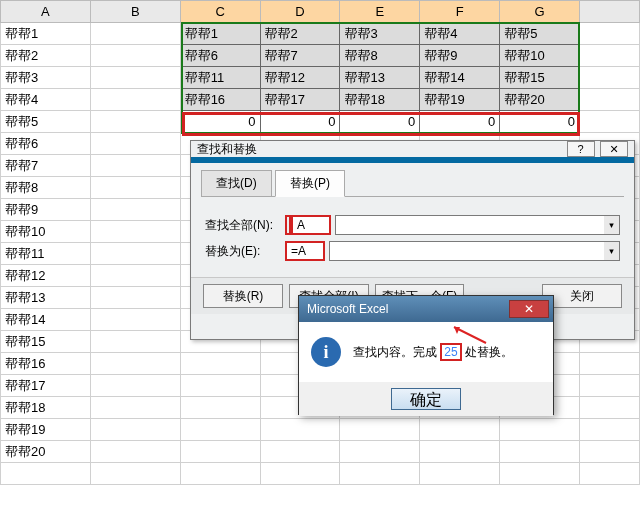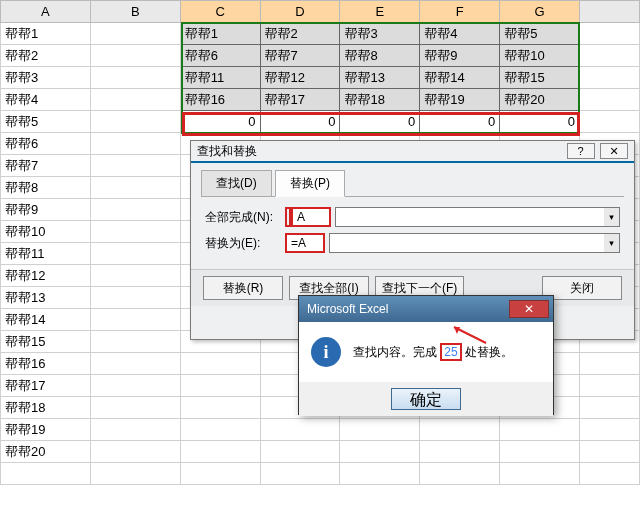--- a/index.html
+++ b/index.html
@@ -66,29 +66,29 @@
     border: 1px solid #7a7a7a;
     box-shadow: 2px 2px 4px rgba(0,0,0,.25);
     font-family: "Microsoft YaHei","微软雅黑",Arial,sans-serif;
     font-size: 12px;
   }
   .dlg-fr .titlebar {
     height: 22px;
     padding: 2px 6px;
     display:flex; align-items:center; justify-content:space-between;
     background:#eef0f1;
-    border-bottom:2px solid #0369a1;
+    border-bottom:6px solid #0369a1;
   }
   .dlg-fr .titlebar .btns span{
     display:inline-block; width:28px; height:16px; border:1px solid #888;
     text-align:center; line-height:14px; font-size:11px; margin-left:2px;
     background:#f5f5f5;
   }
   .dlg-fr .tabs {
-    margin: 6px 10px 0 10px;
+    margin: 6px 10px 8px 10px;
     border-bottom: 1px solid #aaa;
   }
   .dlg-fr .tabs .tab {
     display:inline-block;
     padding: 4px 14px;
     border: 1px solid #aaa;
     border-bottom: none;
     background: #e4e4e4;
     position: relative;
     top: 1px;
@@ -433,21 +433,21 @@
       <span>?</span>
       <span>✕</span>
     </span>
   </div>
   <div class="tabs">
     <span class="tab">查找(D)</span>
     <span class="tab active">替换(P)</span>
   </div>
   <div class="body">
     <div class="row">
-      <label>全部完成(N):</label>
+      <label>查找全部(N):</label>
       <span class="redwrap" style="flex:0;"><span style="display:inline-block;width:0;"></span></span>
       <div class="inputwrap">
         <input type="text" class="input-redbox" style="width: 40px;" value="A">
         <div style="position:absolute;left:44px;top:0;right:0;">
           <input type="text" style="width: 100%;">
           <span class="ddbtn">▾</span>
         </div>
       </div>
     </div>
     <div class="row">

